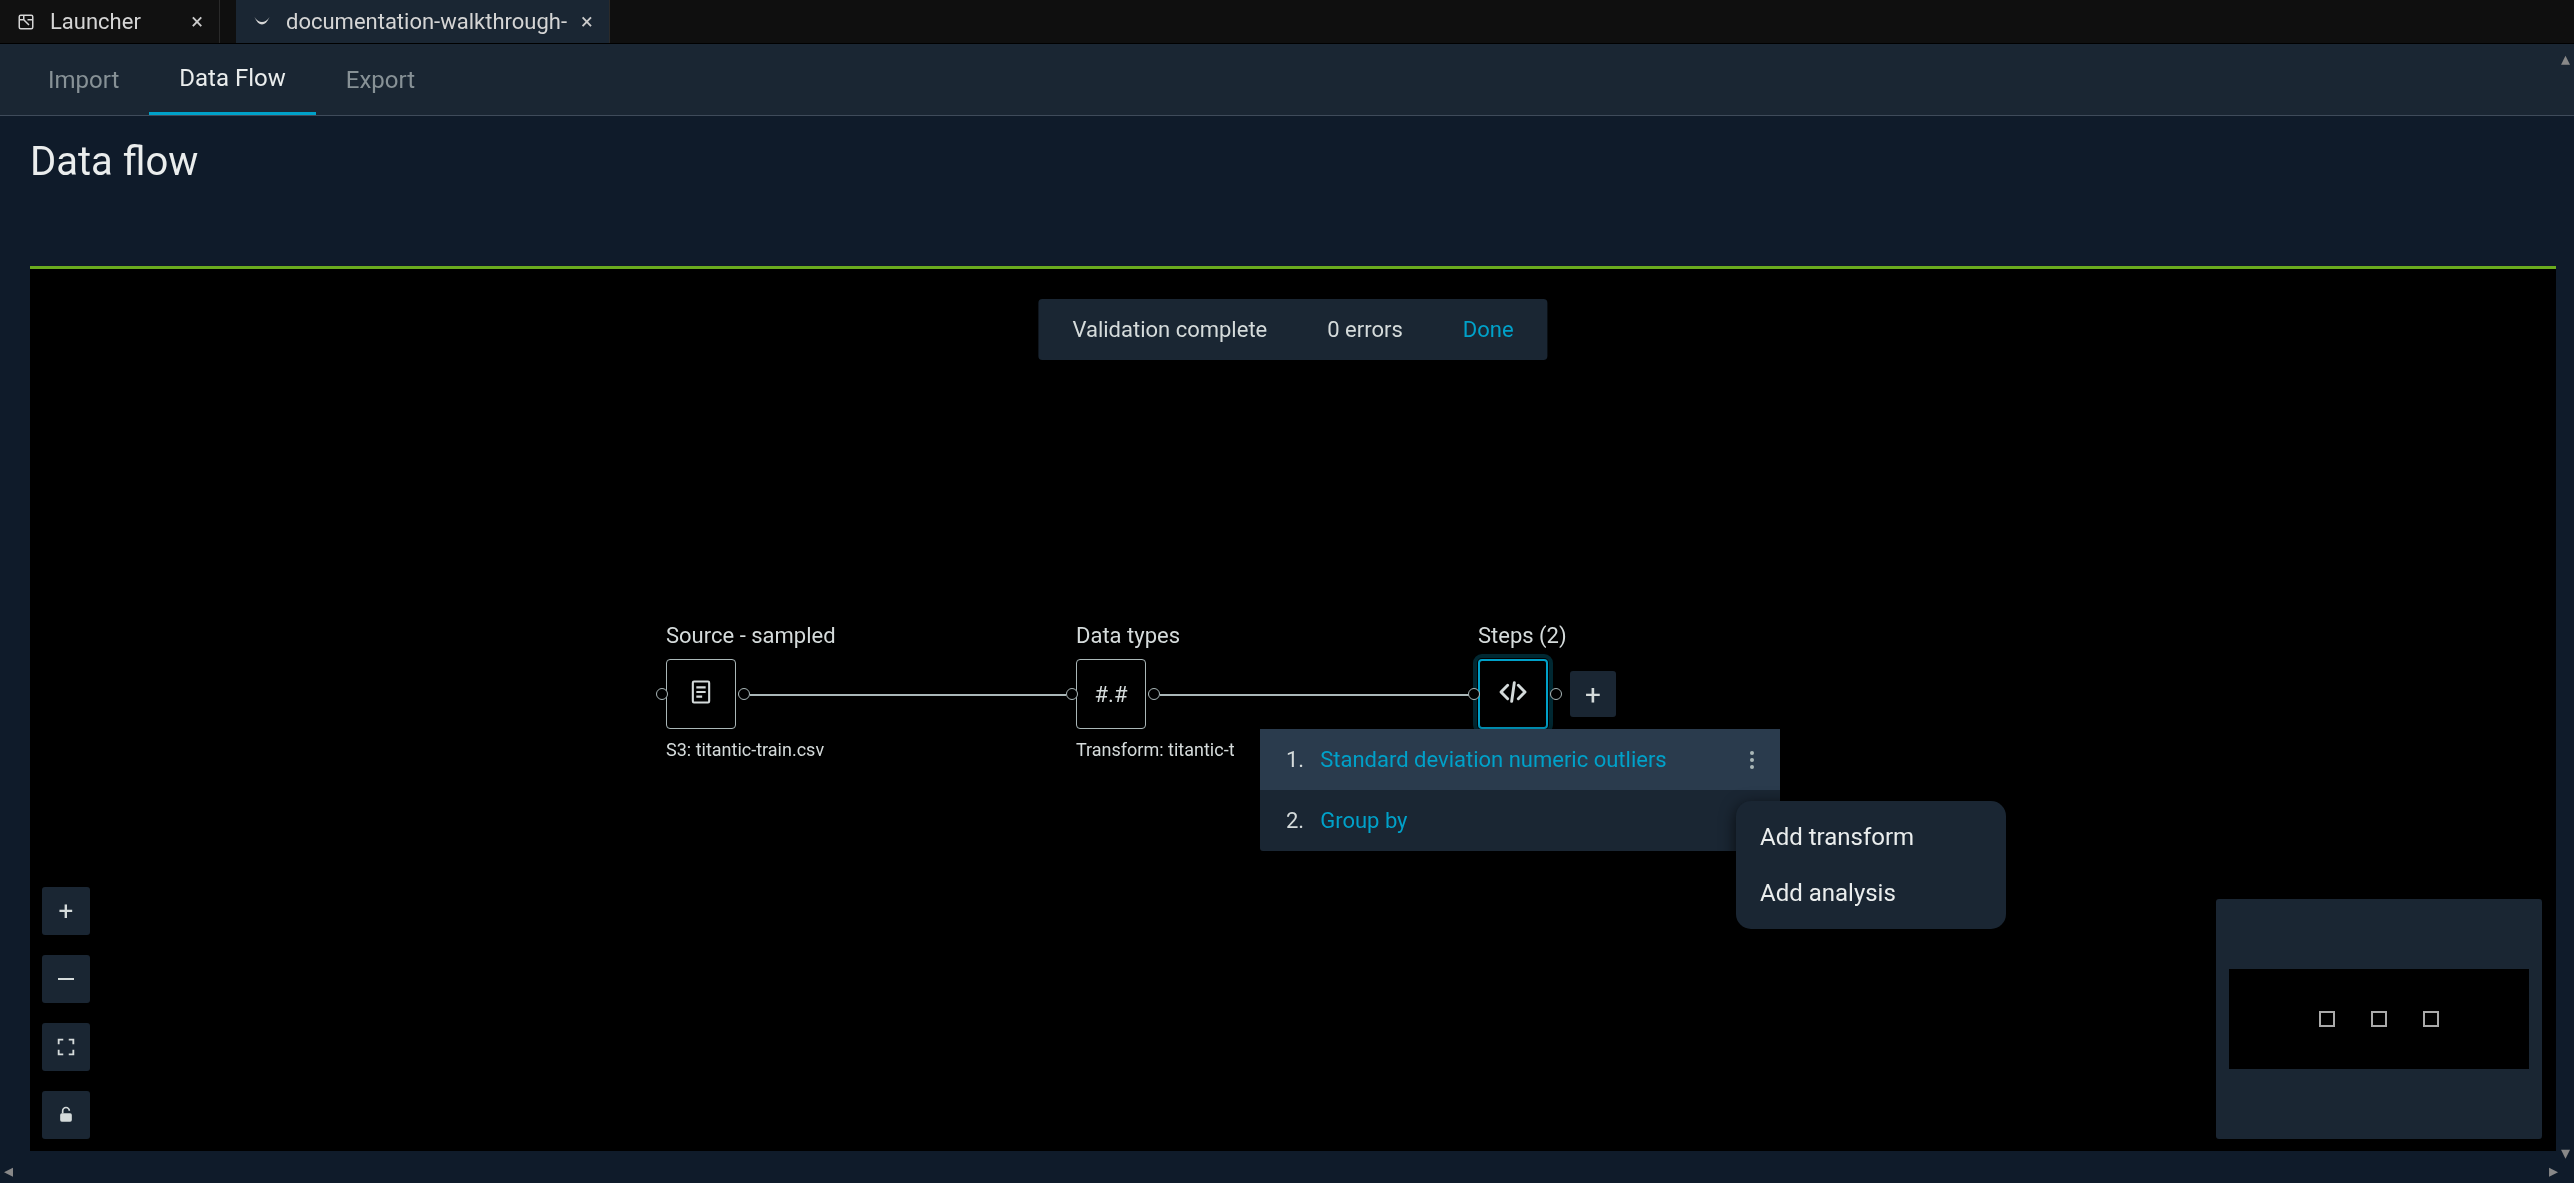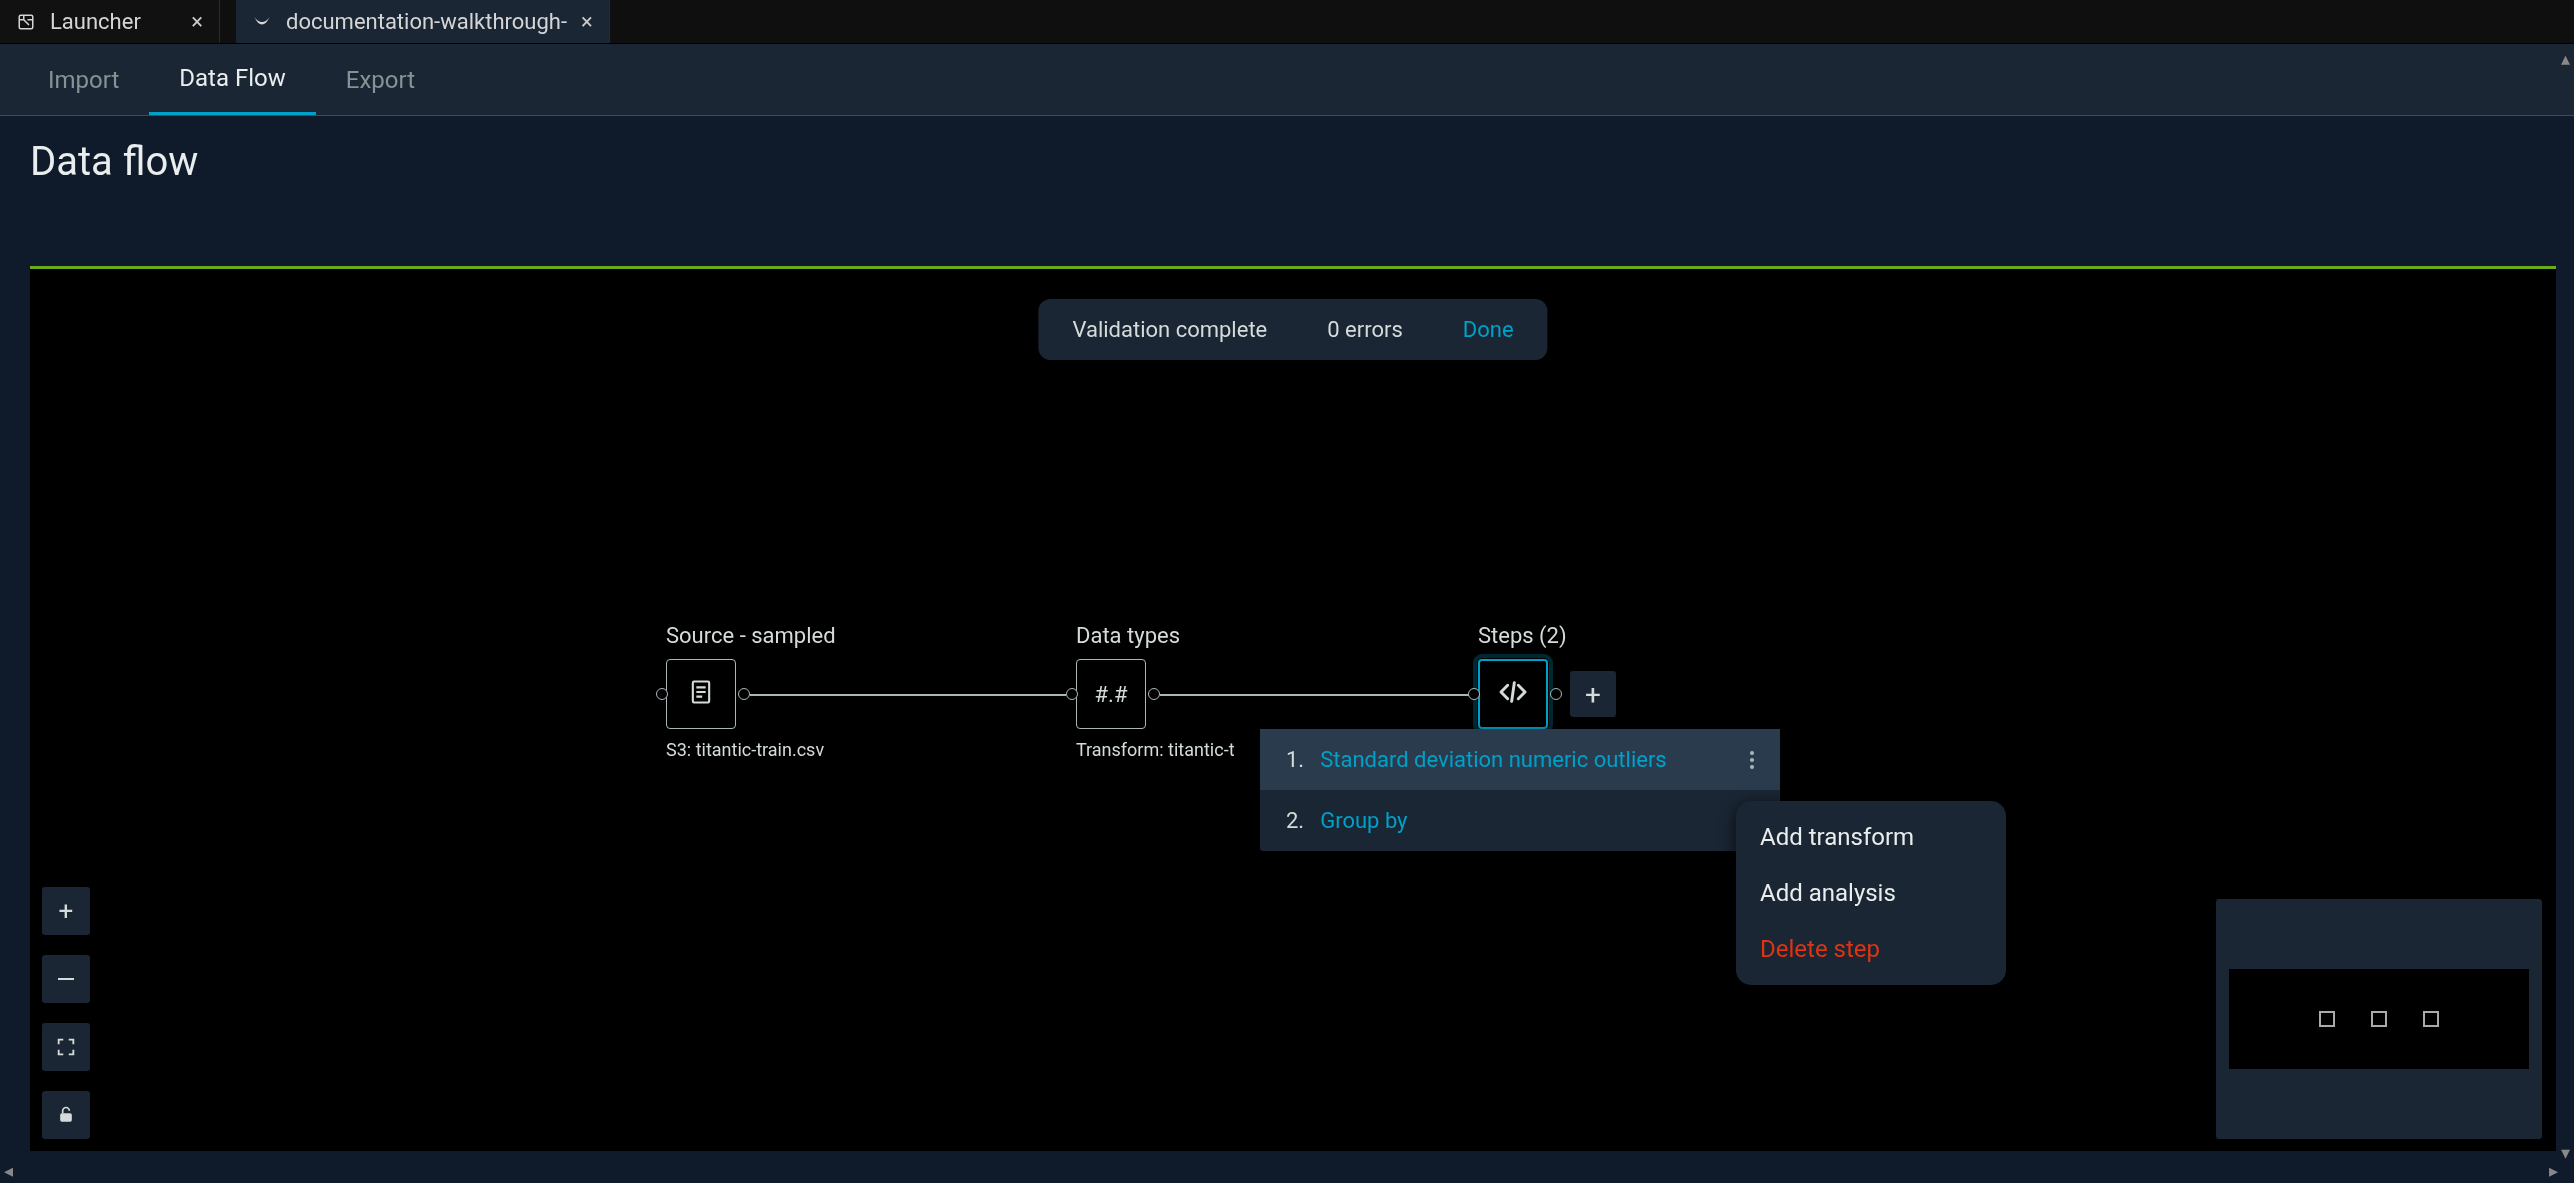--- a/index.html
+++ b/index.html
@@ -68,21 +68,21 @@
       bottom: 32px;
       background: #000;
       border-top: 3px solid #6aab1e;
     }
     .toast {
       position:absolute;
       top: 30px;
       left: 50%;
       transform: translateX(-50%);
       background: #1a2633;
-      border-radius: 12px;
+      border-radius: 4px;
       padding: 18px 34px;
       display:flex;
       gap: 60px;
       align-items:center;
       color: #d5dbdb;
       font-size: 22px;
     }
     .toast .done { color: #00a1c9; cursor:pointer; }
     .zoom-controls {
       position:absolute;
@@ -262,21 +262,20 @@
           <i></i>
           <i></i>
           <i></i>
         </span>
     </div>
   </div>
 
   <div class="context-menu" style="top:532px;left:1706px;">
     <div class="mi">Add transform</div>
     <div class="mi">Add analysis</div>
-    <div class="mi danger">Delete step</div>
   </div>
 
   <div class="zoom-controls">
     <div class="zoom-btn">+</div>
     <div class="zoom-btn">
         <div class="minus-line"></div>
       </div>
     <div class="zoom-btn">
       <svg width="22" height="22" viewBox="0 0 24 24" fill="none" stroke="#d5dbdb" stroke-width="2">
         <path d="M4 9V4h5M20 9V4h-5M4 15v5h5M20 15v5h-5"></path>

